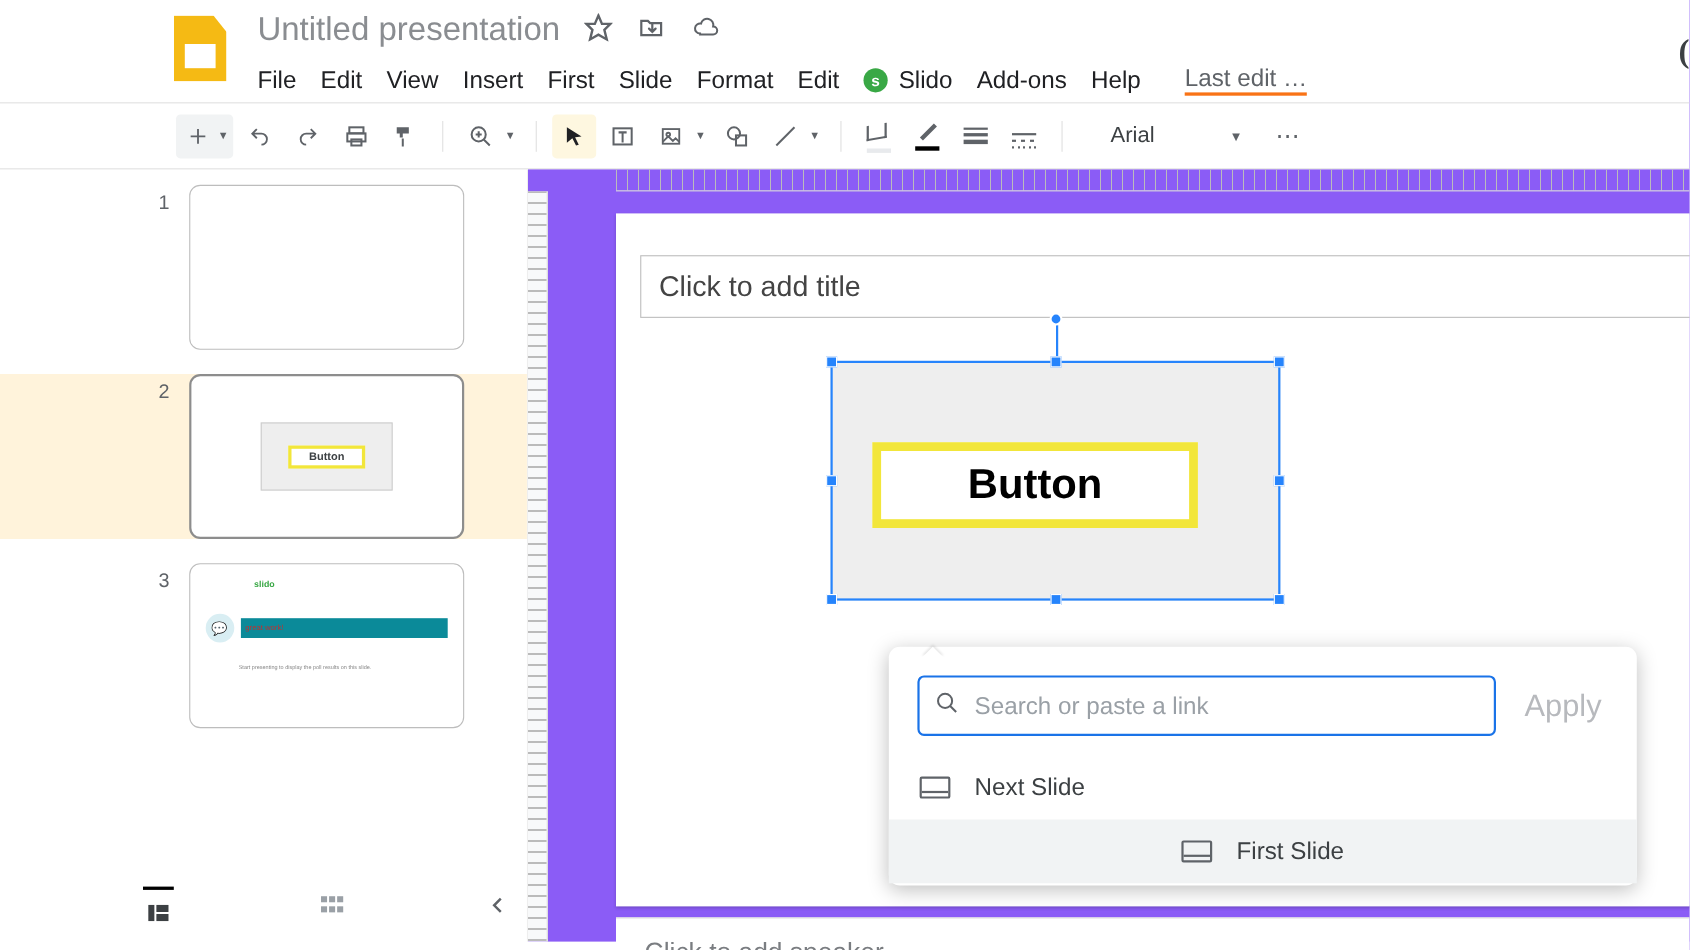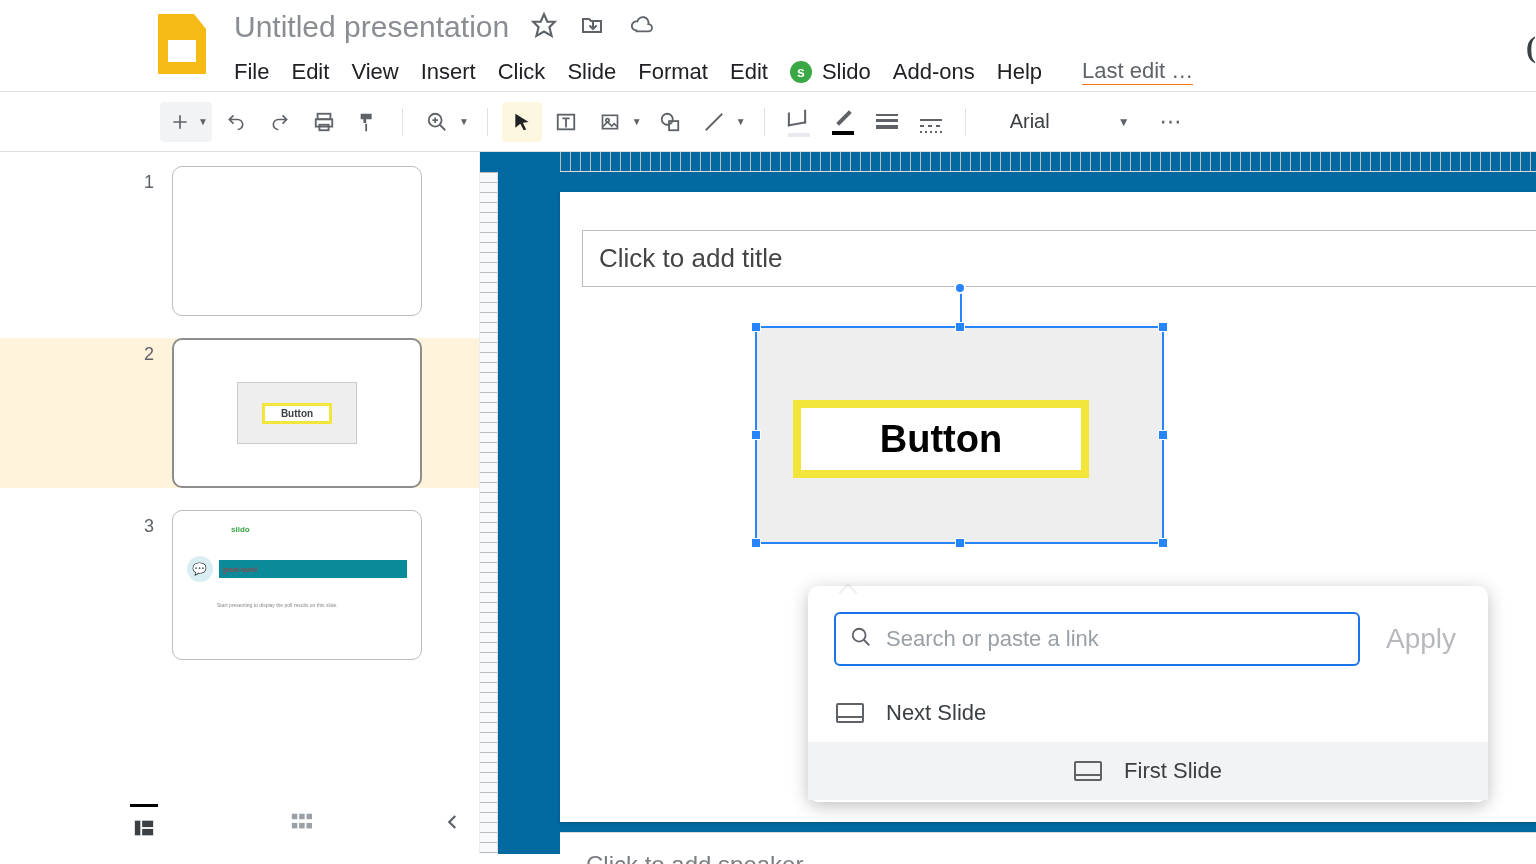--- a/index.html
+++ b/index.html
@@ -16,21 +16,21 @@
     content: ""; position: absolute; left: 10px; right: 10px; top: 26px; bottom: 12px;
     background: #fff;
   }
   .title-stack { display: flex; flex-direction: column; }
   .title-row { display: flex; align-items: center; gap: 22px; }
   .doc-title { font-size: 30px; color: #8a8d91; font-weight: 400; }
   .title-icon { color: #5f6368; }
   .menubar { display: flex; align-items: center; gap: 22px; margin-top: 14px; font-size: 22px; color: #202124; }
   .menubar .menu-item { cursor: pointer; }
   .slido-badge { width: 22px; height: 22px; border-radius: 50%; background: #39a845; color: #fff; font-size: 14px; font-weight: 700; display: inline-flex; align-items: center; justify-content: center; margin-right: -12px; }
-  .last-edit { color: #5f6368; border-bottom: 1px solid #f97316; margin-left: 18px; }
+  .last-edit { color: #5f6368; border-bottom: 3px solid #f97316; margin-left: 18px; }
 
   .titlebar-right { position: absolute; right: 0; top: 30px; font-size: 30px; font-weight: 700; color: #3c4043; font-family: Georgia, serif; }
 
   .divider { border-bottom: 1px solid #e0e0e0; margin-top: 6px; }
 
   
   .toolbar { display: flex; align-items: center; height: 60px; padding-left: 160px; gap: 4px; border-bottom: 1px solid #e0e0e0; }
   .tbtn { width: 40px; height: 40px; display: inline-flex; align-items: center; justify-content: center; color: #5f6368; border-radius: 4px; cursor: pointer; }
   .tbtn-group { display: flex; align-items: center; background: #f1f3f4; border-radius: 4px; }
   .tbtn.sel { background: #fef7e0; }
@@ -68,21 +68,21 @@
   .thumb3 .sl { color:#39a845; font-weight:700; margin:6px 0 0 44px; font-size:8px;}
   .thumb3 .row { display:flex; align-items:center; gap:6px; margin-top:22px;}
   .thumb3 .bubble{ width:26px;height:26px;border-radius:50%;background:#d9eef3;display:flex;align-items:center;justify-content:center;color:#1a9ba8;font-size:12px;}
   .thumb3 .bar{ flex:1; height:18px; background:#0b8a99; color:#b33; font-size:7px; display:flex; align-items:center; padding-left:4px;}
   .thumb3 .foot{ font-size:5px; color:#888; margin-top:20px; margin-left:30px;}
 
   .sidebar-bottom { position:absolute; bottom:0; left:130px; right:0; height:62px; display:flex; align-items:center; gap:130px; border-top:1px solid transparent;}
   .sidebar-bottom .active-tab { border-top:3px solid #000; padding-top:10px; }
   .view-icon { color:#3c4043; }
 
-  .canvas-area { flex:1; position:relative; background:#0369a1; }
+  .canvas-area { flex:1; position:relative; background:#8b5cf6; }
   .ruler-h { position:absolute; left:80px; right:0; top:0; height:20px;
     background: repeating-linear-gradient(90deg, #bbb 0 1px, transparent 1px 10px);
     border-bottom:1px solid #ddd;}
   .ruler-v { position:absolute; left:0; top:20px; bottom:0; width:18px;
     background: #f8f9fa repeating-linear-gradient(180deg, #bbb 0 1px, transparent 1px 10px);
     border-right:1px solid #ddd;}
 
   .slide-surface {
     position:absolute; left:80px; top:40px; width:1000px; height:630px;
     background:#fff; box-shadow: 0 1px 3px rgba(0,0,0,.2);
@@ -159,21 +159,21 @@
         <svg width="28" height="22" viewBox="0 0 24 24" fill="none" stroke="#5f6368" stroke-width="2">
             <path d="M7 18a5 5 0 1 1 1-9.9A6 6 0 0 1 20 11a4 4 0 0 1 0 8H7z"></path>
           </svg>
       </span>
     </div>
     <div class="menubar">
       <span class="menu-item">File</span>
       <span class="menu-item">Edit</span>
       <span class="menu-item">View</span>
       <span class="menu-item">Insert</span>
-      <span class="menu-item">Click</span>
+      <span class="menu-item">First</span>
       <span class="menu-item">Slide</span>
       <span class="menu-item">Format</span>
       <span class="menu-item">Edit</span>
       <span class="slido-badge">s</span>
       <span class="menu-item">Slido</span>
       <span class="menu-item">Add-ons</span>
       <span class="menu-item">Help</span>
       <span class="last-edit">Last edit …</span>
     </div>
   </div>

